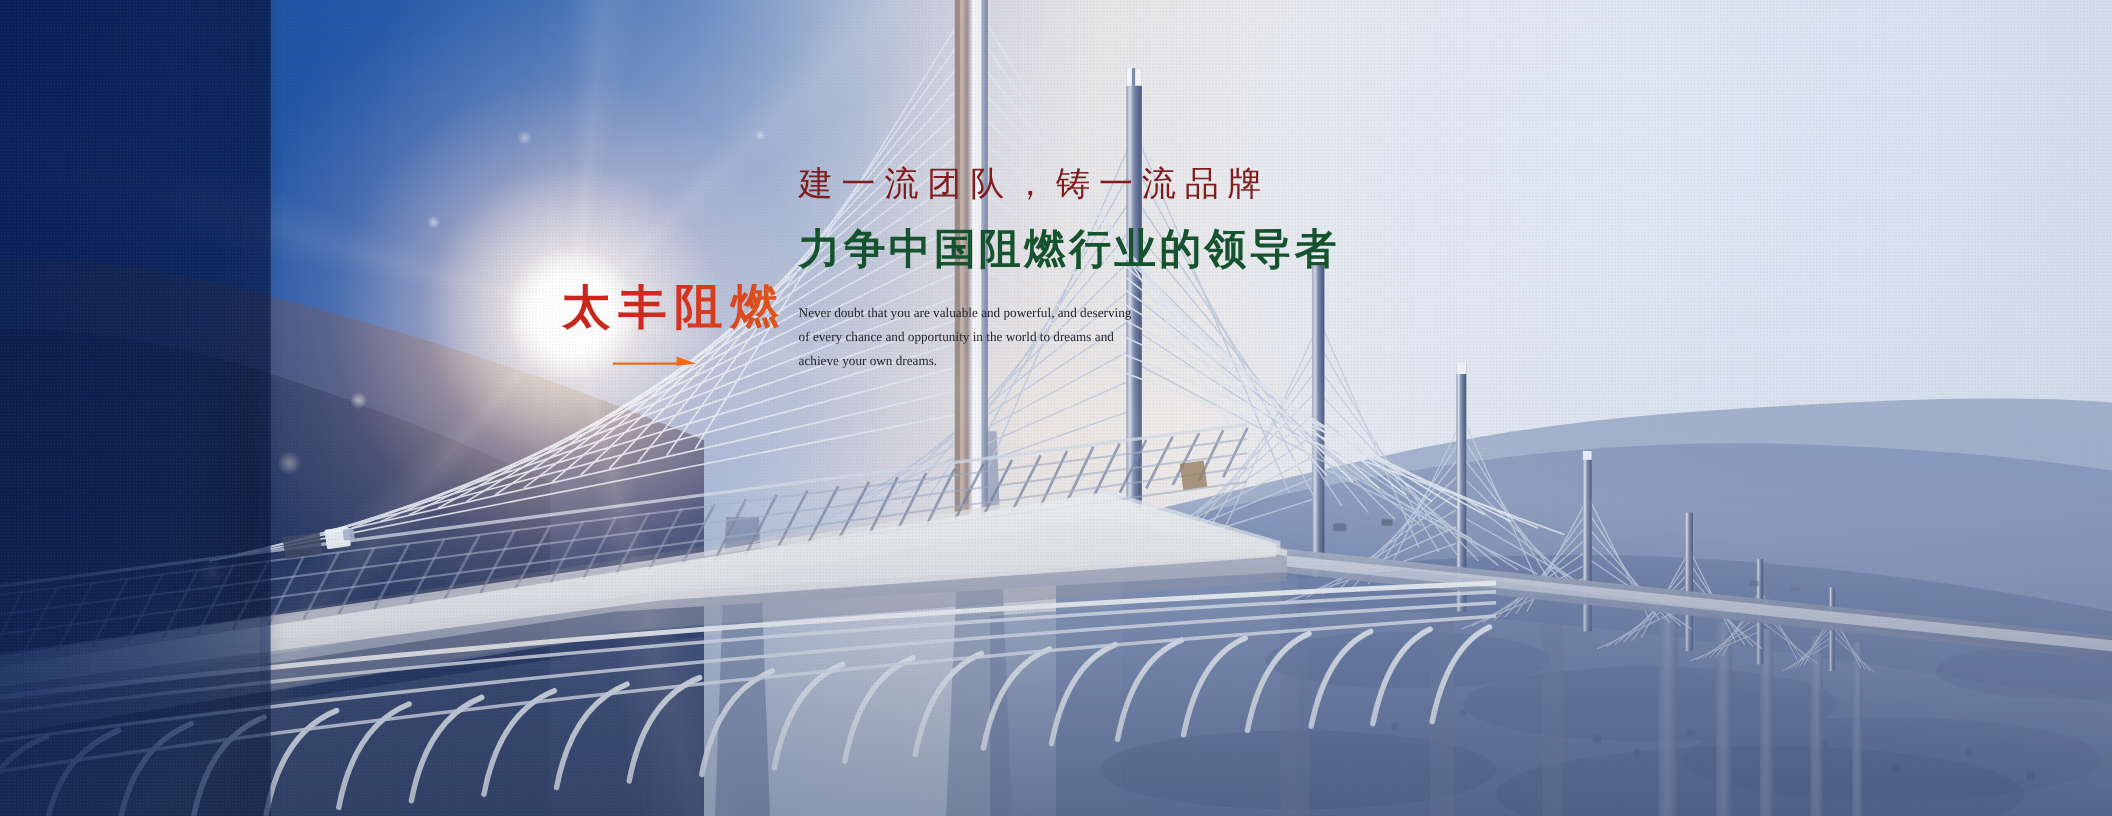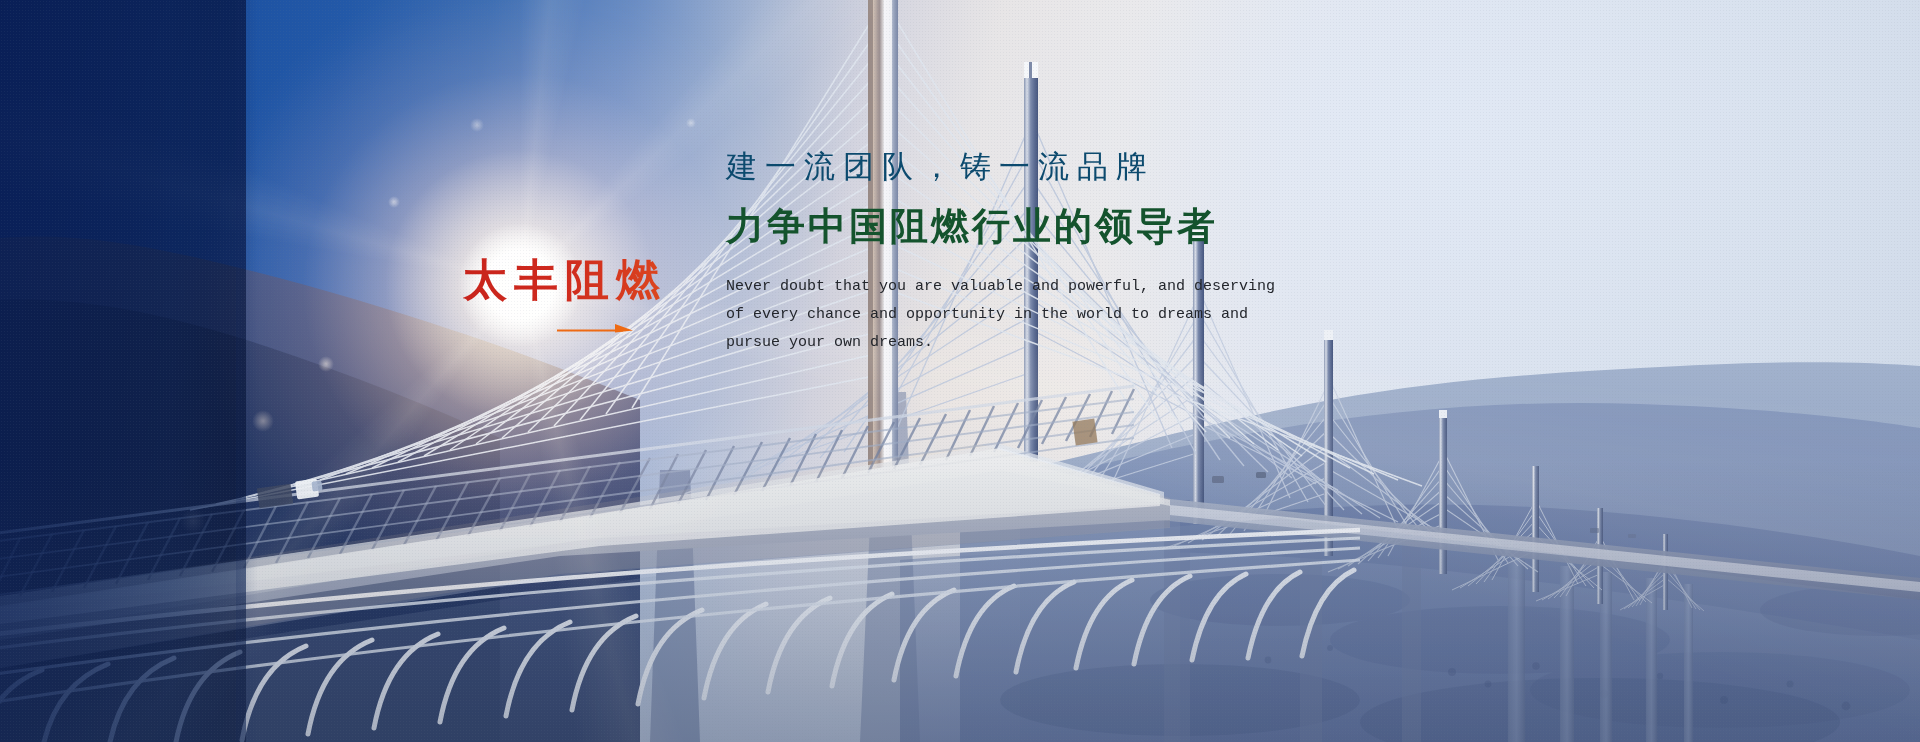--- a/index.html
+++ b/index.html
@@ -109,43 +109,44 @@
     display:flex;align-items:center;
     font-family:"DejaVu Sans","Liberation Sans",sans-serif;
     font-weight:700;font-size:44px;line-height:1;
     letter-spacing:7px;
     color:#cf2a1e;
     background:linear-gradient(95deg,#c8241c 0%,#cf2a1e 40%,#d9401f 72%,#e05a1c 100%);
     -webkit-background-clip:text;background-clip:text;
     -webkit-text-fill-color:transparent;
     text-shadow:0 0 0 rgba(0,0,0,0);
     white-space:nowrap;
+    margin-left:48px;
   }
   .logo-arrow{
     position:absolute;left:94px;top:64px;width:76px;height:14px;
   }
 
   .copy{
     position:absolute;left:726px;top:148px;width:780px;
   }
   .tagline{
     font-family:"Liberation Serif","DejaVu Serif",serif;
     font-size:31px;line-height:1.25;letter-spacing:8px;
-    color:#0c4a6e;font-weight:400;margin:0 0 16px 0;
+    color:#7f1d1d;font-weight:400;margin:0 0 16px 0;
     white-space:nowrap;
   }
   .headline{
     font-family:"DejaVu Sans","Liberation Sans",sans-serif;
     font-size:38px;line-height:1.22;letter-spacing:3px;
     color:#14532d;font-weight:700;margin:0 0 24px 0;
     white-space:nowrap;
   }
   .desc{
-    font-family:Liberation Mono, monospace;
-    font-size:15px;line-height:1.85;
+    font-family:Liberation Serif, serif;
+    font-size:12px;line-height:1.85;
     color:#23262c;font-weight:400;margin:0;
     max-width:580px;
   }
   .desc span{display:block;white-space:nowrap;}
 </style>
 </head>
 <body>
 
 <div class="stage">
 
@@ -592,18 +593,18 @@
         <polygon points="58,2 76,8.6 58,10.6" fill="#ee6a14"></polygon>
       </svg>
     </div>
 
     <div class="copy">
       <p class="tagline">建一流团队，铸一流品牌</p>
       <h1 class="headline">力争中国阻燃行业的领导者</h1>
       <p class="desc">
         <span>Never doubt that you are valuable and powerful, and deserving</span>
         <span> of every chance and opportunity in the world to dreams and</span>
-        <span>pursue your own dreams.</span>
+        <span>achieve your own dreams.</span>
       </p>
     </div>
 
   </div>
 </div>
 
 </body></html>

